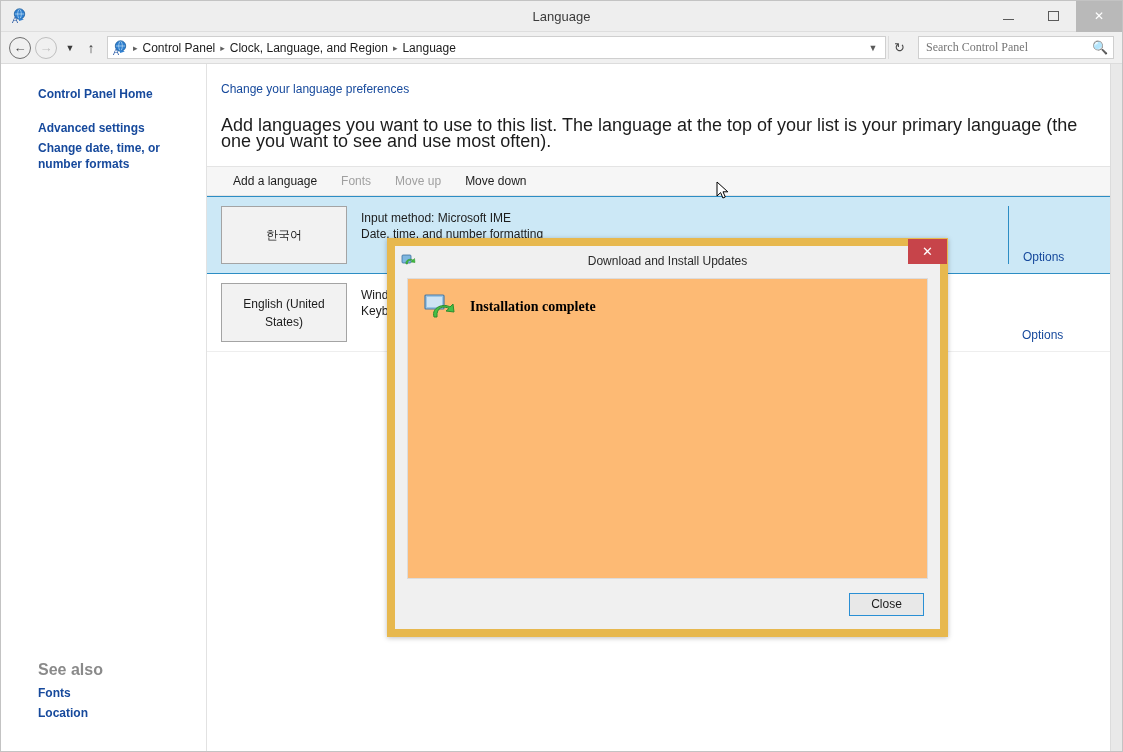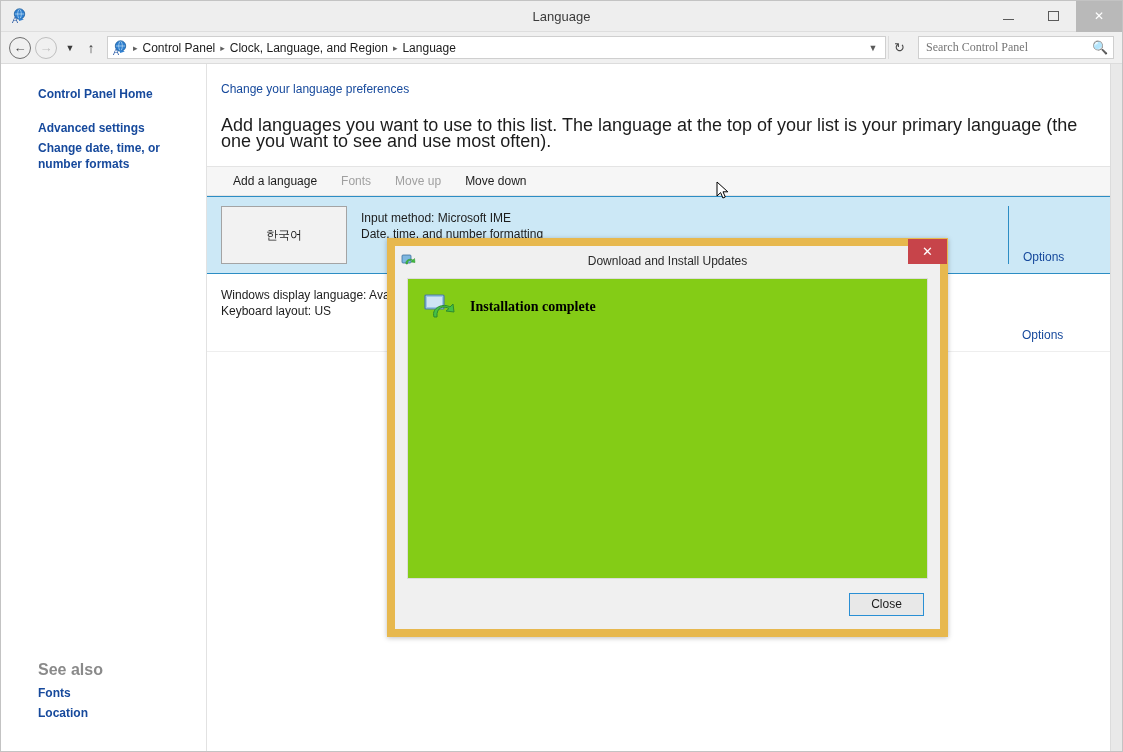--- a/index.html
+++ b/index.html
@@ -227,21 +227,21 @@
   }
   .dlg-close {
     position: absolute; right: -7px; top: -7px;
     width: 39px; height: 25px;
     background: #c7444a; color: #ffffff;
     display: flex; align-items: center; justify-content: center;
     font-size: 13px; border: none; cursor: default;
   }
   .dlg-body {
     flex: 1; margin: 3px 12px 0 12px;
-    background: #84cc16;
+    background: #fdba74;
     border: 1px solid #dcdcdc;
     padding: 14px 0 0 16px;
   }
   .dlg-status { display: flex; align-items: center; }
   .install-icon { width: 32px; height: 28px; margin-right: 14px; }
   .dlg-status-text {
     font-size: 14px; font-weight: bold; color: #000000;
     font-family: "Liberation Serif", serif;
   }
   .dlg-footer {
@@ -352,20 +352,21 @@
             <div class="lang-name-box">한국어</div>
             <div class="lang-details">
                 <div>Input method: Microsoft IME</div>
                 <div>Date, time, and number formatting</div>
               </div>
             <div class="lang-right">
               <span class="options-link">Options</span>
             </div>
           </div>
           <div class="lang-row">
+            <div class="lang-name-box">English (United States)</div>
             <div class="lang-details">
                 <div>Windows display language: Available</div>
                 <div>Keyboard layout: US</div>
               </div>
             <div class="lang-right">
               <span class="options-link">Options</span>
             </div>
           </div>
         </div>
       </div>

